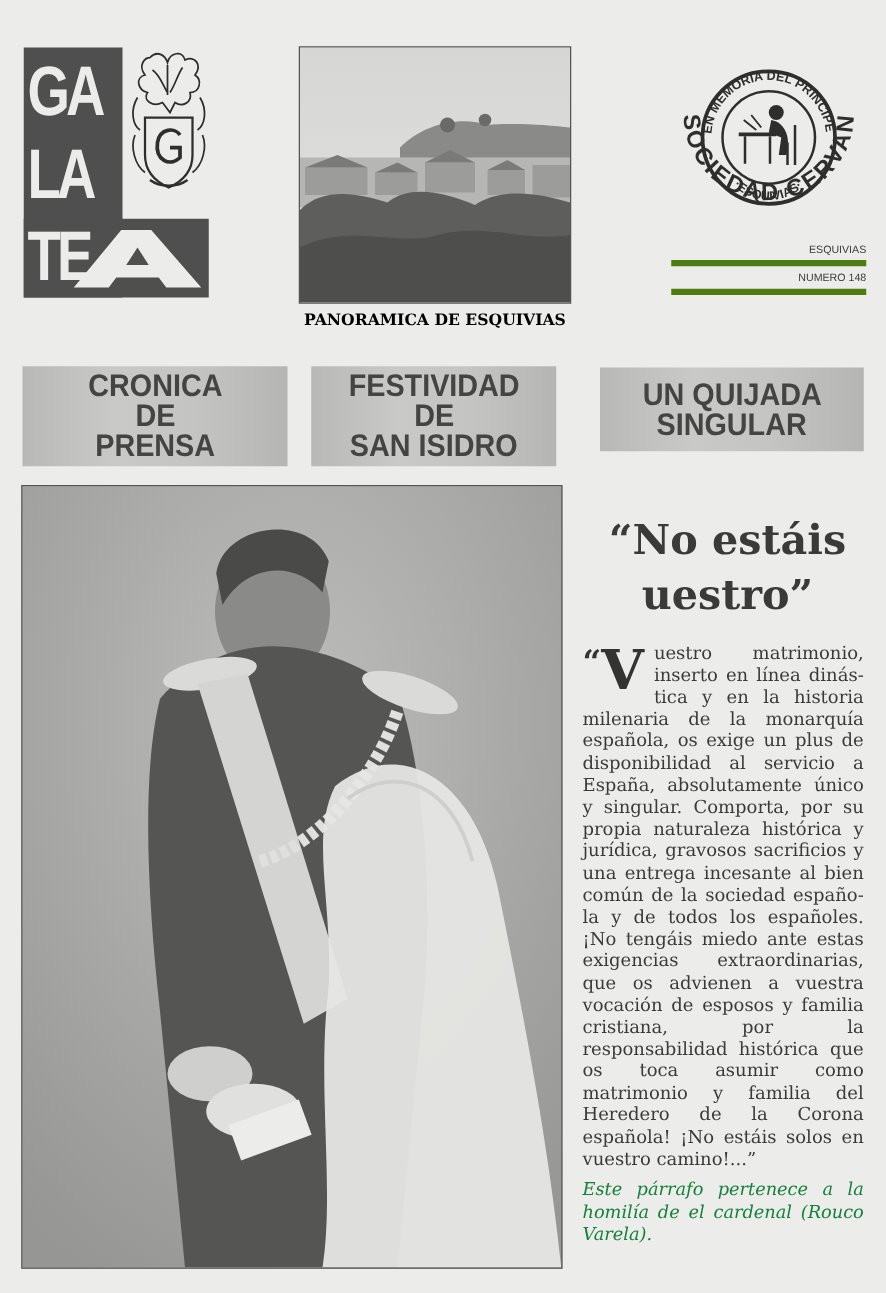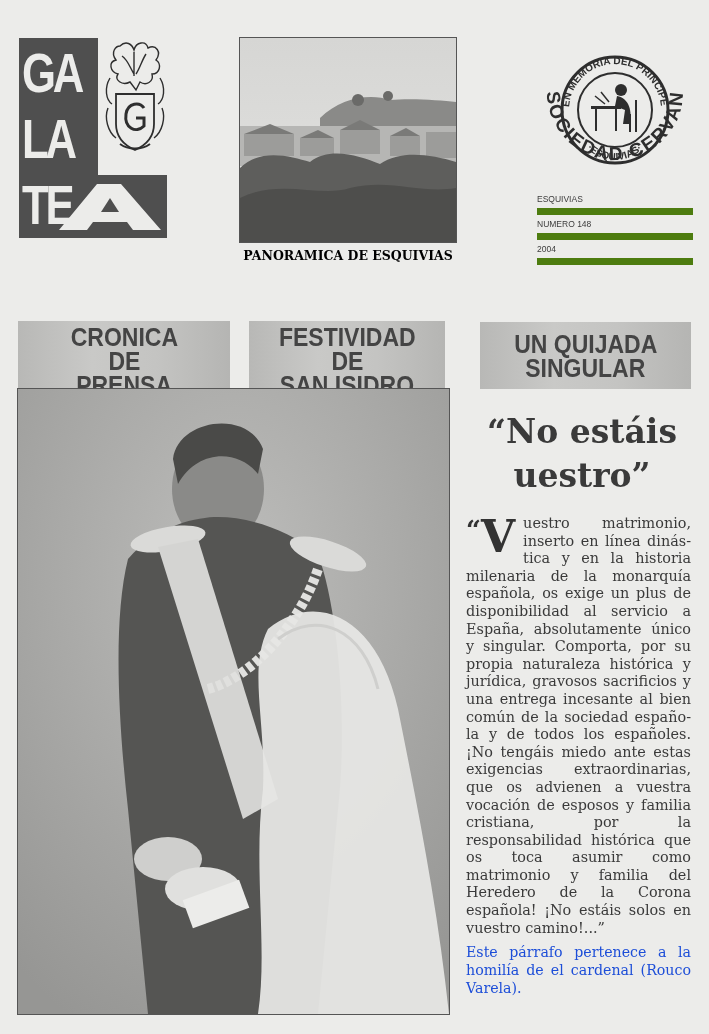--- a/index.html
+++ b/index.html
@@ -42,34 +42,33 @@
     left: 239px; top: 248px; width: 218px; text-align: center;
     font-family: "DejaVu Serif", serif; font-weight: 700;
     font-size: 12.5px; color: #000000; letter-spacing: 0px;
   }
 
   
   .seal-svg { left: 525px; top: 40px; }
   .info-block { left: 537px; top: 190px; width: 156px; }
   .info-row {
     font-family: "Liberation Sans", sans-serif;
-    font-size: 8.5px; color: #3c3c3c; text-align: left;
+    font-size: 8.5px; color: #3c3c3c; text-align: right;
     height: 18px; line-height: 18px;
-    border-bottom: 7px solid #4d7c0f;
+    border-bottom: 5px solid #4d7c0f;
   }
 
   
   .section-box {
     background: linear-gradient(90deg, #b8b8b6 0%, #c9c9c7 35%, #c4c4c2 65%, #b5b5b3 100%);
     font-family: "Liberation Sans", sans-serif; font-weight: 700;
     color: #444; text-align: center;
     font-size: 25px; line-height: 24px;
     display: flex; flex-direction: column; justify-content: center; align-items: center;
     cursor: pointer;
-    margin-top: 28px;
   }
   .section-box span { display: block; transform: scaleX(0.92); }
   .box1 { left: 18px; top: 293px; width: 212px; height: 80px; }
   .box2 { left: 249px; top: 293px; width: 196px; height: 80px; }
   .box3 { left: 480px; top: 294px; width: 211px; height: 67px; }
 
   
   .photo-frame {
     left: 17px; top: 388px; width: 431px; height: 625px;
     border: 1.5px solid #555;
@@ -89,22 +88,22 @@
     text-align: justify; color: #3a3a3a;
     hyphens: manual;
   }
   .dropcap {
     float: left; font-weight: 700; font-size: 44px; line-height: 40px;
     margin: 2px 8px 0 0; color: #333;
   }
   .dropcap .q { font-size: 26px; vertical-align: top; line-height: 26px; }
   .attribution {
     left: 466px; top: 943px; width: 225px;
-    font-family: "DejaVu Serif", serif; 
-    font-size: 14.2px; line-height: 18px; text-align: justify; color: #1d4ed8;
+    font-family: "DejaVu Serif", serif; font-style: italic;
+    font-size: 14.2px; line-height: 18px; text-align: justify; color: #15803d;
   }
 </style>
 </head>
 <body>
 
 <div class="abs logo-main"></div>
 <div class="abs logo-bottom"></div>
 <div class="abs logo-letters">
   <div>GA</div>
   <div>LA</div>
@@ -185,21 +184,20 @@
       <rect x="90" y="69" width="2" height="22"></rect>
     <rect x="104" y="74" width="2" height="18"></rect>
       <rect x="110" y="60" width="2" height="32"></rect>
   </g>
   <path d="M70,56 L80,64 M76,52 L84,62" stroke="#2e2e2e" stroke-width="1.5"></path>
 </svg>
 
 <div class="abs info-block">
   <div class="info-row">ESQUIVIAS</div>
   <div class="info-row">NUMERO 148</div>
-  <div class="info-row">2004</div>
 </div>
 
 <div class="abs section-box box1">
   <span>CRONICA</span>
   <span>DE</span>
   <span>PRENSA</span>
 </div>
 <div class="abs section-box box2">
   <span>FESTIVIDAD</span>
   <span>DE</span>

